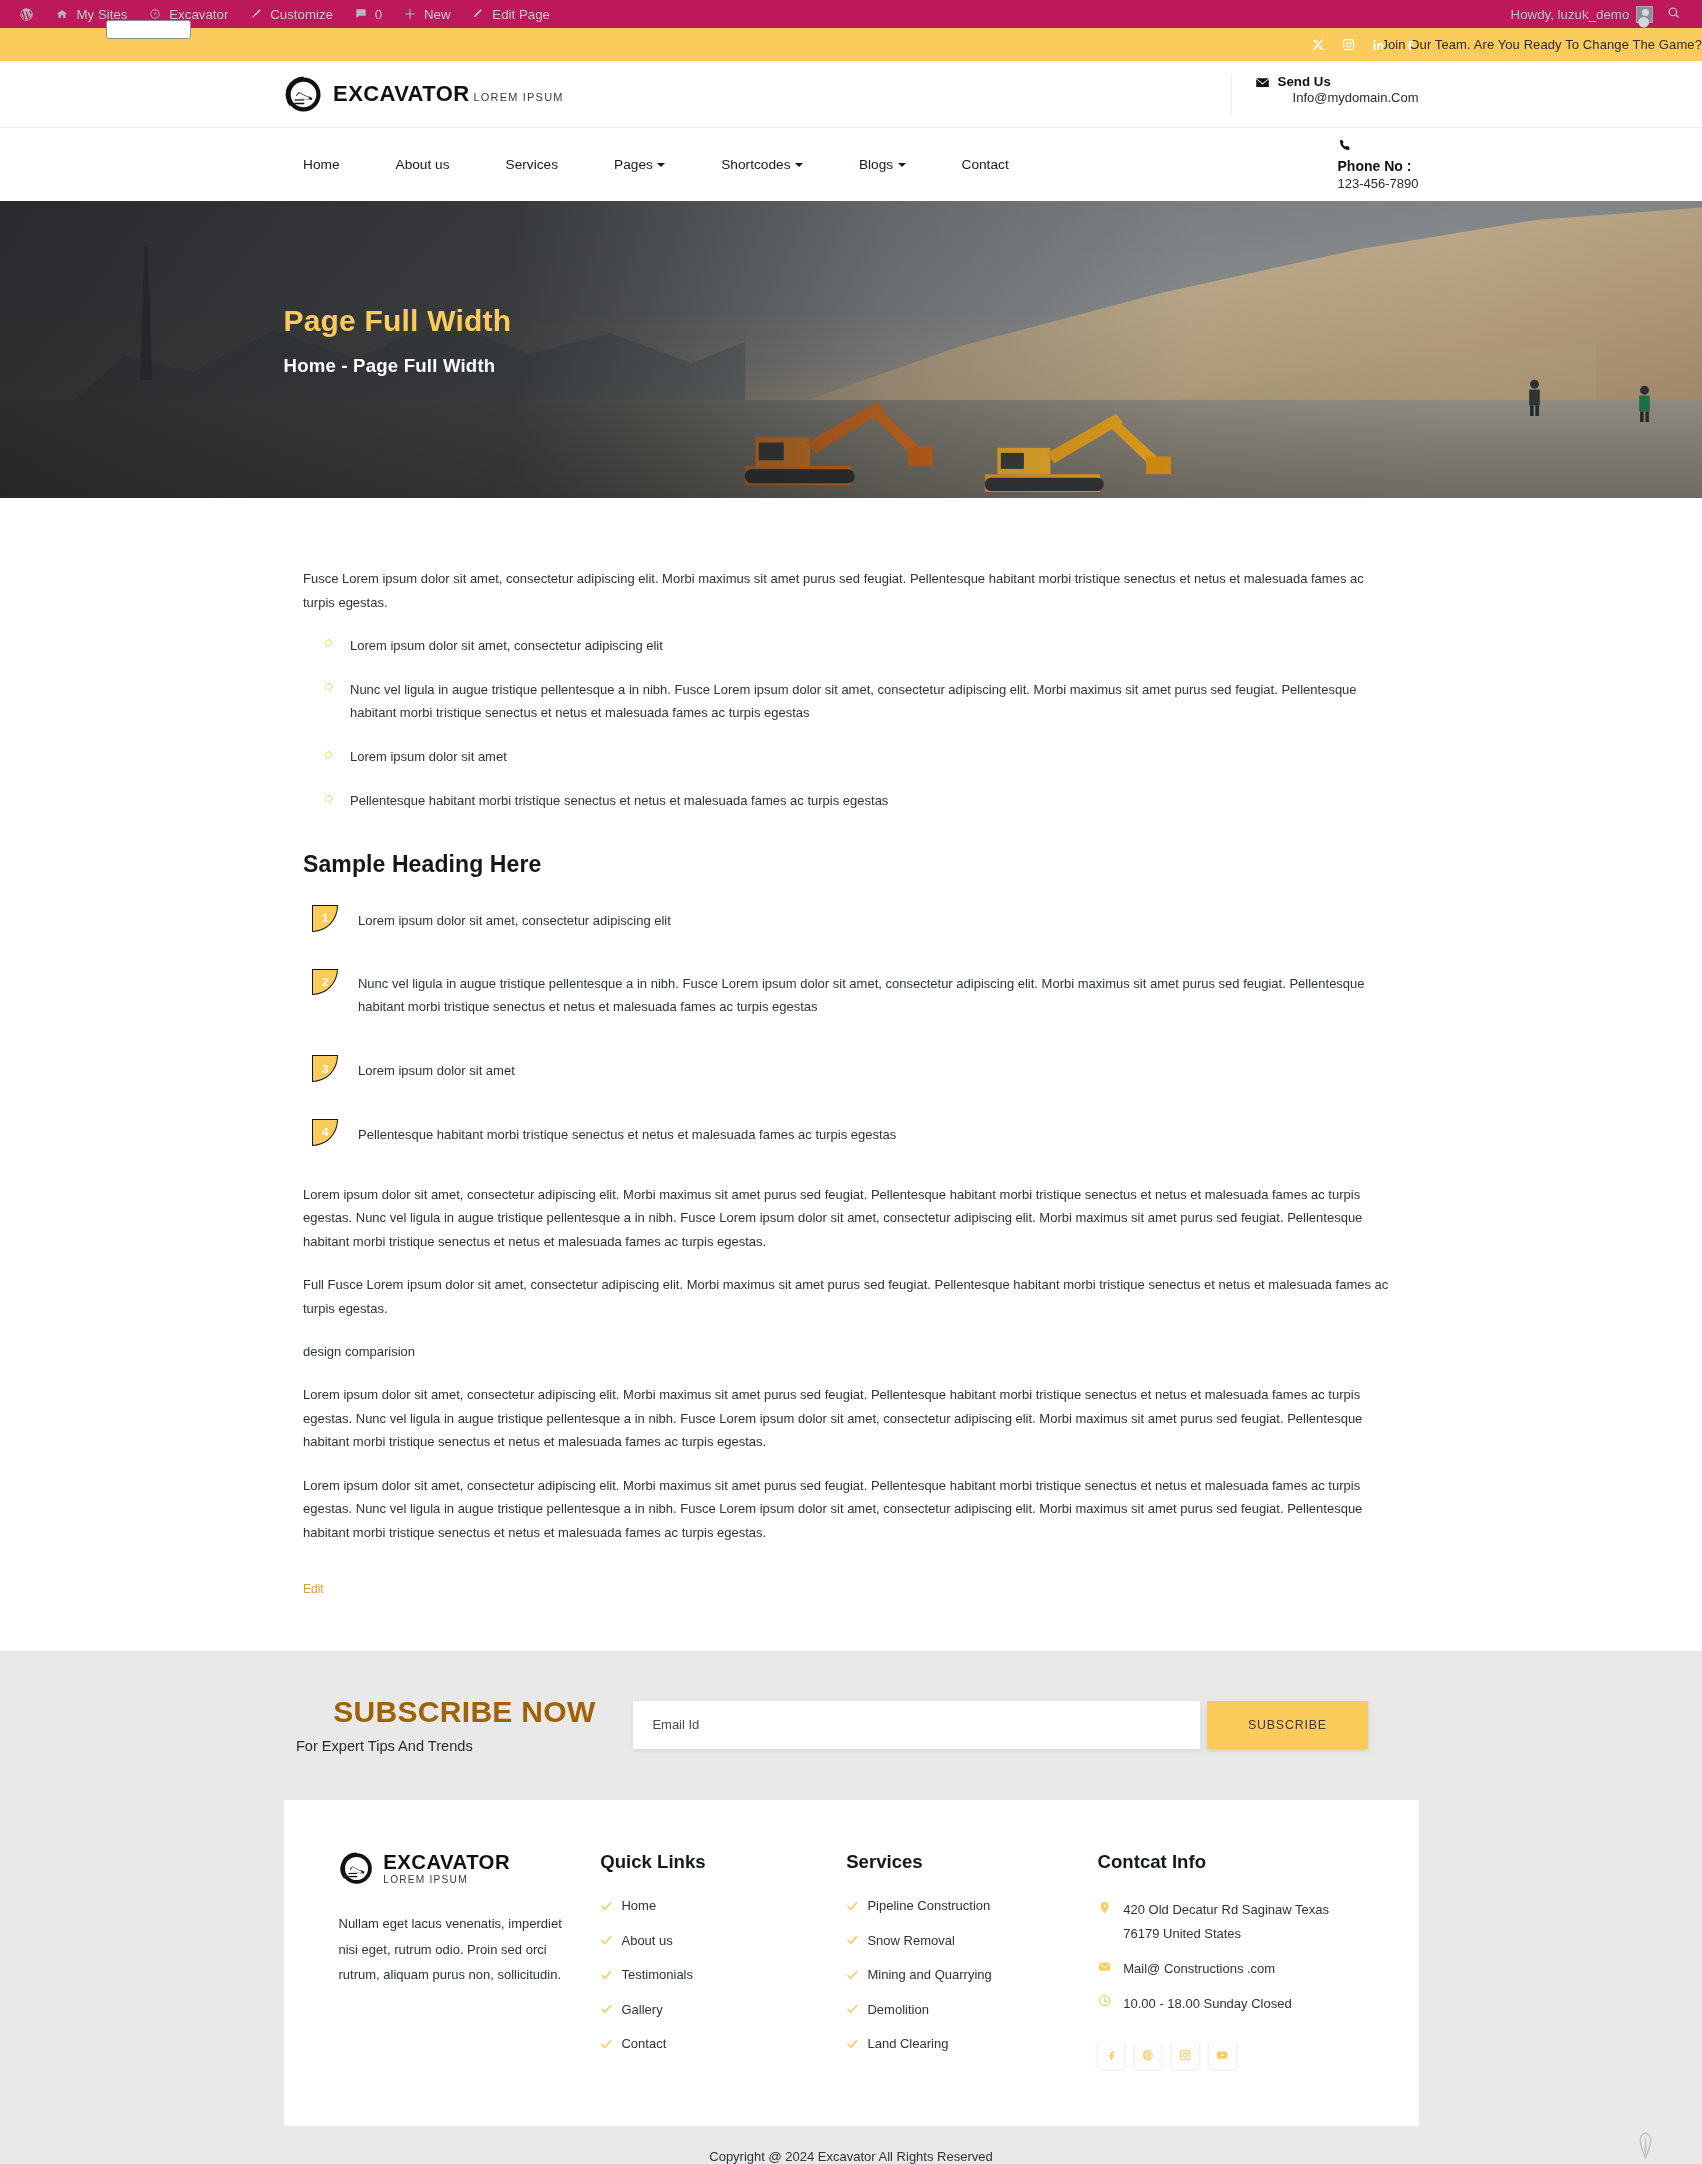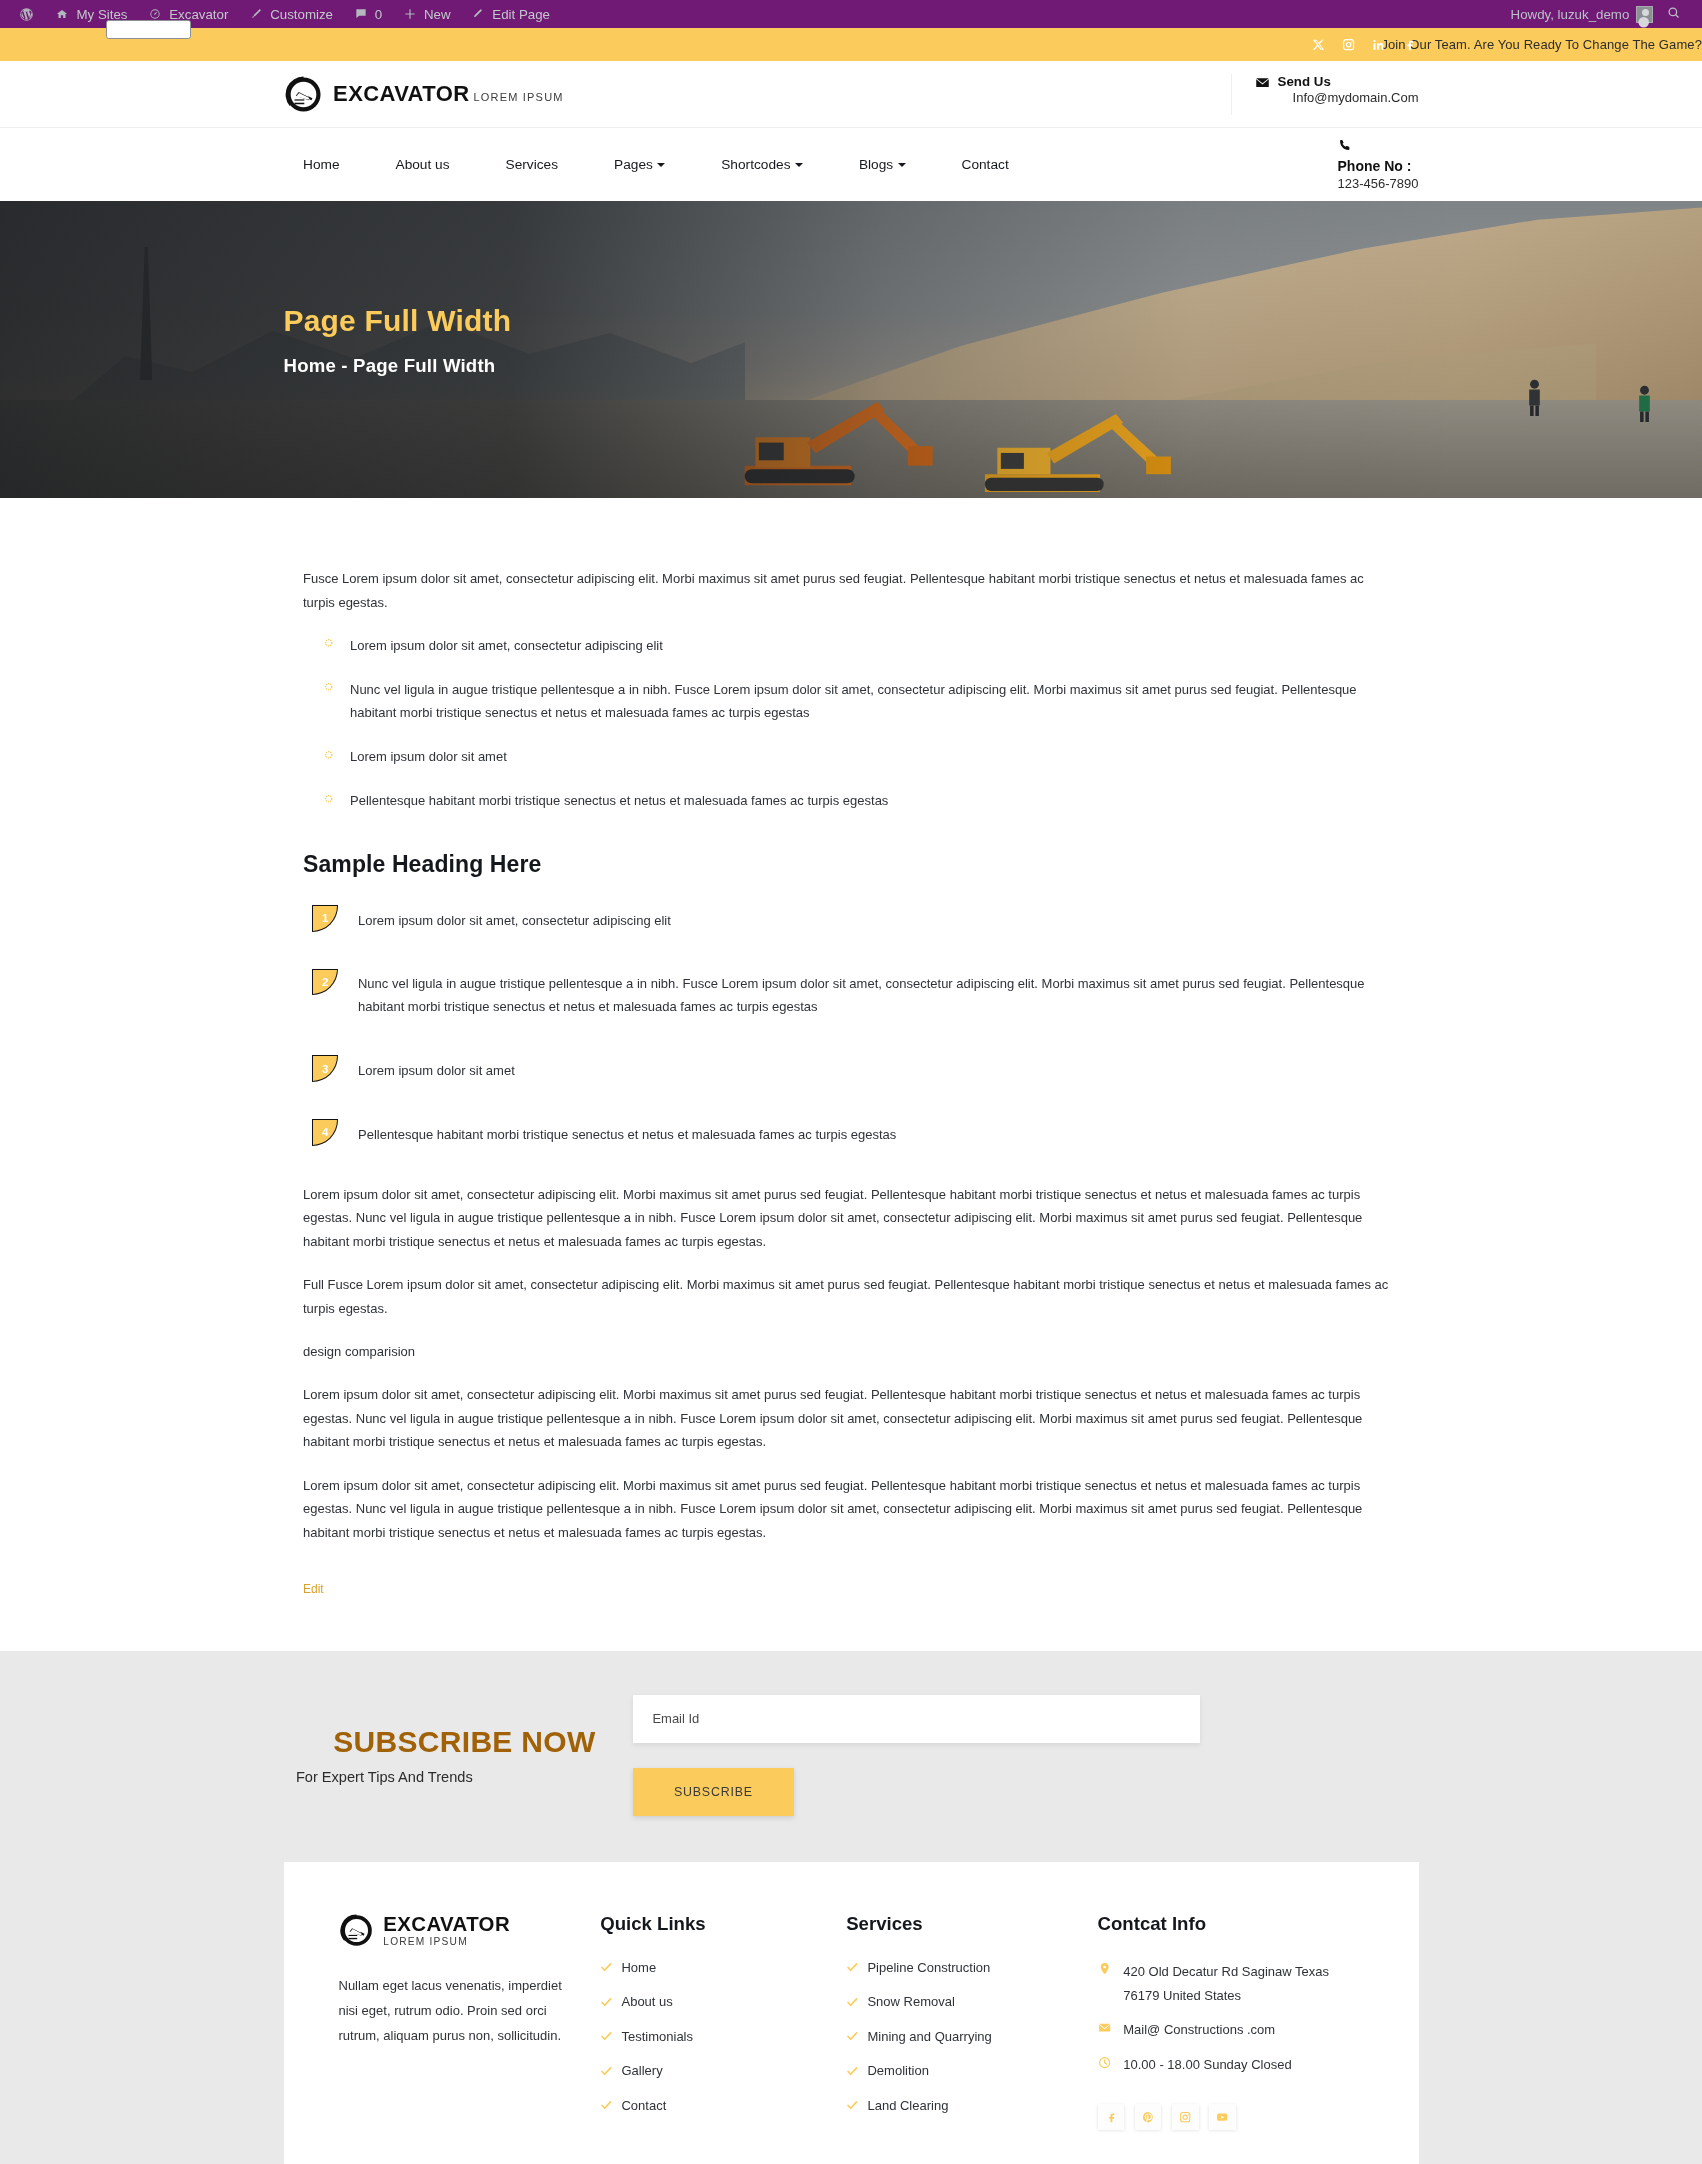--- a/index.html
+++ b/index.html
@@ -7,21 +7,21 @@
   body {
     font-family: "Liberation Sans", sans-serif;
     background: #ffffff;
     color: #1f2329;
     -webkit-font-smoothing: antialiased;
   }
   .page { width: 1702px; position: relative; overflow: hidden; }
 
   
   .adminbar {
-    height: 28px; background: #701a75; color: #b9c0c7;
+    height: 28px; background: #be185d; color: #b9c0c7;
     display: flex; align-items: center; font-size: 13.3px;
     padding: 0 8.9px;
   }
   .ab-item { display: flex; align-items: center; gap: 6.2px; padding: 0 9.8px; height: 28px; color: #c3c7cb; }
   .ab-item .gly { display: inline-flex; align-items: center; justify-content: center; width: 16px; height: 16px; font-size: 14px; color: #b2b8bd; }
   .ab-right { margin-left: auto; display: flex; align-items: center; gap: 0; }
   .ab-avatar { width: 17px; height: 17px; background: #8c8f94; border: 0.9px solid #a7aaae; display: inline-block; margin-left: 7px; position: relative; }
   .ab-avatar::after { content:""; position:absolute; left:4.4px; top:2.7px; width:7px; height:7px; border-radius:50%; background:#d6d8da; box-shadow: -1.8px 9.8px 0 1.8px #d6d8da; }
   .ab-search { padding: 0 12.4px; font-size: 15px; }
   .wp-logo { font-size: 17px; line-height: 1; color: #b4b9bd; }
@@ -111,21 +111,21 @@
     border-radius: 0 0 100% 0; border: 0.9px solid #111; border-left-width: 0.9px; position: relative; }
   ul.numbered li .txt { font-size: 13px; line-height: 1.78; color: #2f3338; padding-top: 3.5px; max-width: 1055px; }
   .edit-link { display: inline-block; color: #d9a22c; font-size: 12px; margin-top: 17.7px; text-decoration: none; padding-left: 0; }
 
   
   .subscribe { background: #e9e9e9; padding: 44px 0 46px 0; }
   .sub-wrap { width: 1135px; margin: 0 auto; display: flex; align-items: center; padding: 0 12.4px; }
   .sub-left { width: 337px; }
   .sub-title { font-size: 30px; font-weight: 800; color: #a16207; letter-spacing: 0.3px; line-height: 1.1; text-align: center; }
   .sub-sub { font-size: 14.6px; color: #2b2b2b; margin-top: 10.6px; }
-  .sub-form { display: flex; align-items: stretch; gap: 25px; flex-direction: column; }
+  .sub-form { display: flex; align-items: stretch; gap: 7px; }
   .sub-input { width: 567px; height: 48px; background: #fff; border: 0; outline: none;
     font-family: inherit; font-size: 13px; padding: 0 19.5px; color: #333;
     box-shadow: 0 1.8px 5.3px rgba(0,0,0,.08); }
   .sub-input::placeholder { color: #4a4a4a; }
   .sub-btn { width: 161px; height: 48px; background: #fbcb5c; border: 0; color: #3a3a3a;
     font-family: inherit; font-size: 12.4px; letter-spacing: 0.8px; cursor: pointer;
     box-shadow: 0 1.8px 5.3px rgba(0,0,0,.12); }
 
   
   .footer-outer { background: #e9e9e9; padding-bottom: 0; }

